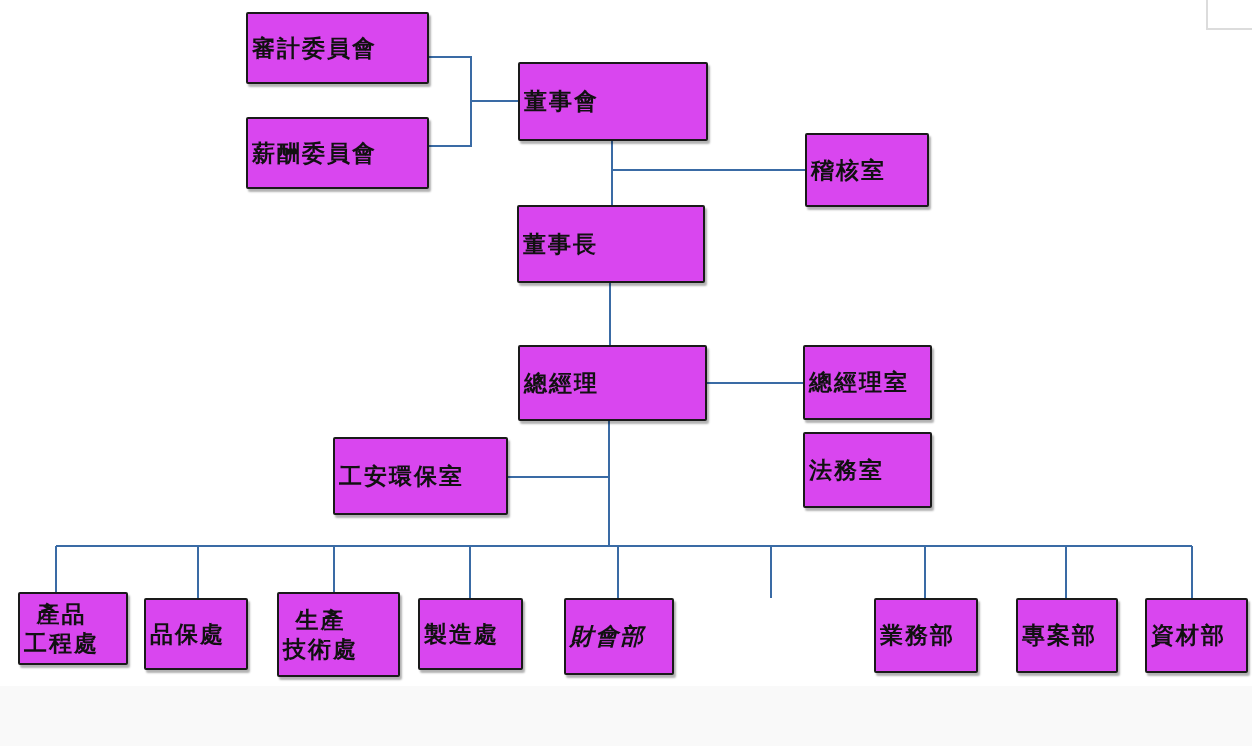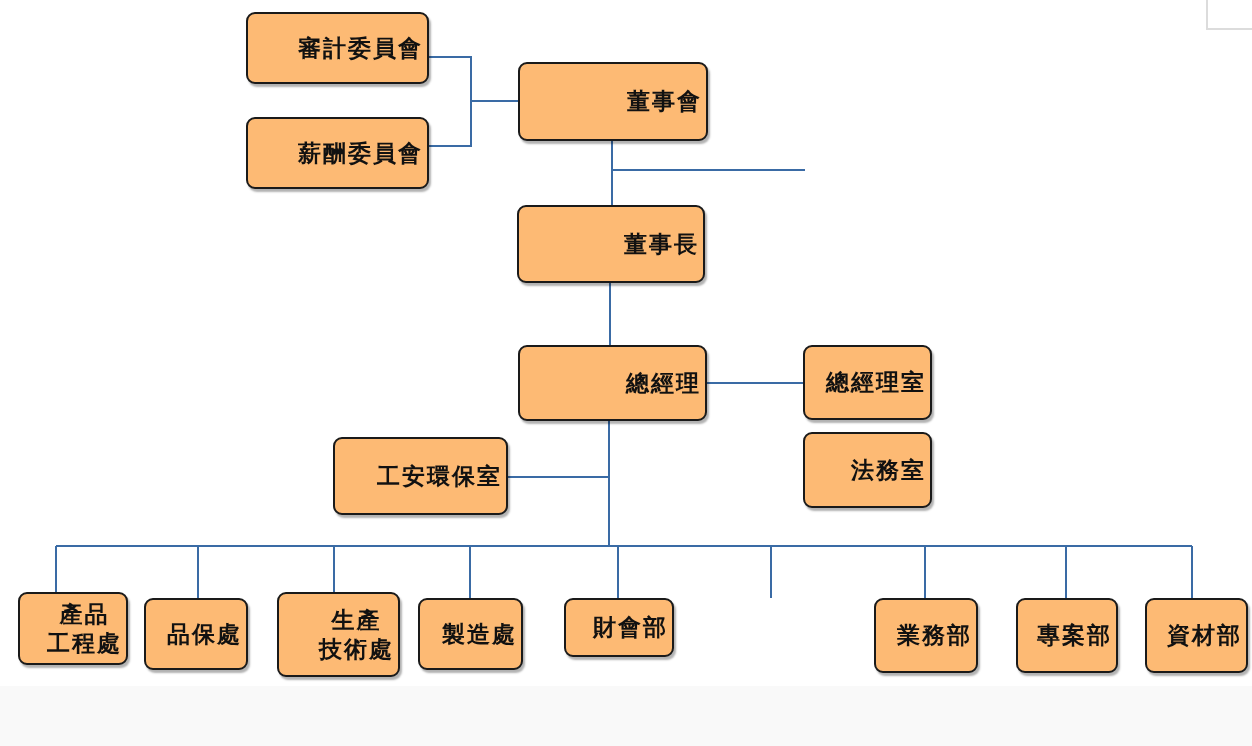--- a/index.html
+++ b/index.html
@@ -37,27 +37,27 @@
   svg#wires {
     position: absolute;
     left: 0;
     top: 0;
     width: 1252px;
     height: 686px;
   }
   .node {
     position: absolute;
     box-sizing: border-box;
-    background: #fdba74;
+    background: #d946ef;
     border: 2px solid #1a1a1a;
-    border-radius: 9px;
+    border-radius: 2px;
     box-shadow: 2px 3px 2px rgba(0,0,0,0.30);
     display: flex;
     align-items: center;
-    justify-content: flex-end;
+    justify-content: flex-start;
     text-align: center;
     z-index: 3;
   }
   .node .lbl {
     font-family: "DejaVu Serif", "Liberation Serif", serif;
     font-size: 23px;
     font-weight: 600;
     color: #111111;
     line-height: 1.22;
     letter-spacing: 2px;
@@ -111,20 +111,23 @@
     </div>
 
     <div class="node" style="left:246px; top:117px; width:183px; height:72px;">
       <span class="lbl">薪酬委員會</span>
     </div>
 
     <div class="node" style="left:518px; top:62px; width:190px; height:79px;">
       <span class="lbl">董事會</span>
     </div>
 
+    <div class="node" style="left:805px; top:133px; width:124px; height:74px;">
+      <span class="lbl">稽核室</span>
+    </div>
 
     <div class="node" style="left:517px; top:205px; width:188px; height:78px;">
       <span class="lbl">董事長</span>
     </div>
 
     <div class="node" style="left:518px; top:345px; width:189px; height:76px;">
       <span class="lbl">總經理</span>
     </div>
 
     <div class="node" style="left:803px; top:345px; width:129px; height:75px;">
@@ -150,21 +153,21 @@
 
     <div class="node" style="left:277px; top:592px; width:123px; height:85px;">
       <span class="lbl small">生產
 技術處</span>
     </div>
 
     <div class="node" style="left:418px; top:598px; width:105px; height:72px;">
       <span class="lbl small">製造處</span>
     </div>
 
-    <div class="node" style="left:564px; top:598px; width:110px; height:59px;">
+    <div class="node" style="left:564px; top:598px; width:110px; height:77px;font-style:italic;">
       <span class="lbl small">財會部</span>
     </div>
 
 
     <div class="node" style="left:874px; top:598px; width:104px; height:75px;">
       <span class="lbl small">業務部</span>
     </div>
 
     <div class="node" style="left:1016px; top:598px; width:102px; height:75px;">
       <span class="lbl small">專案部</span>

